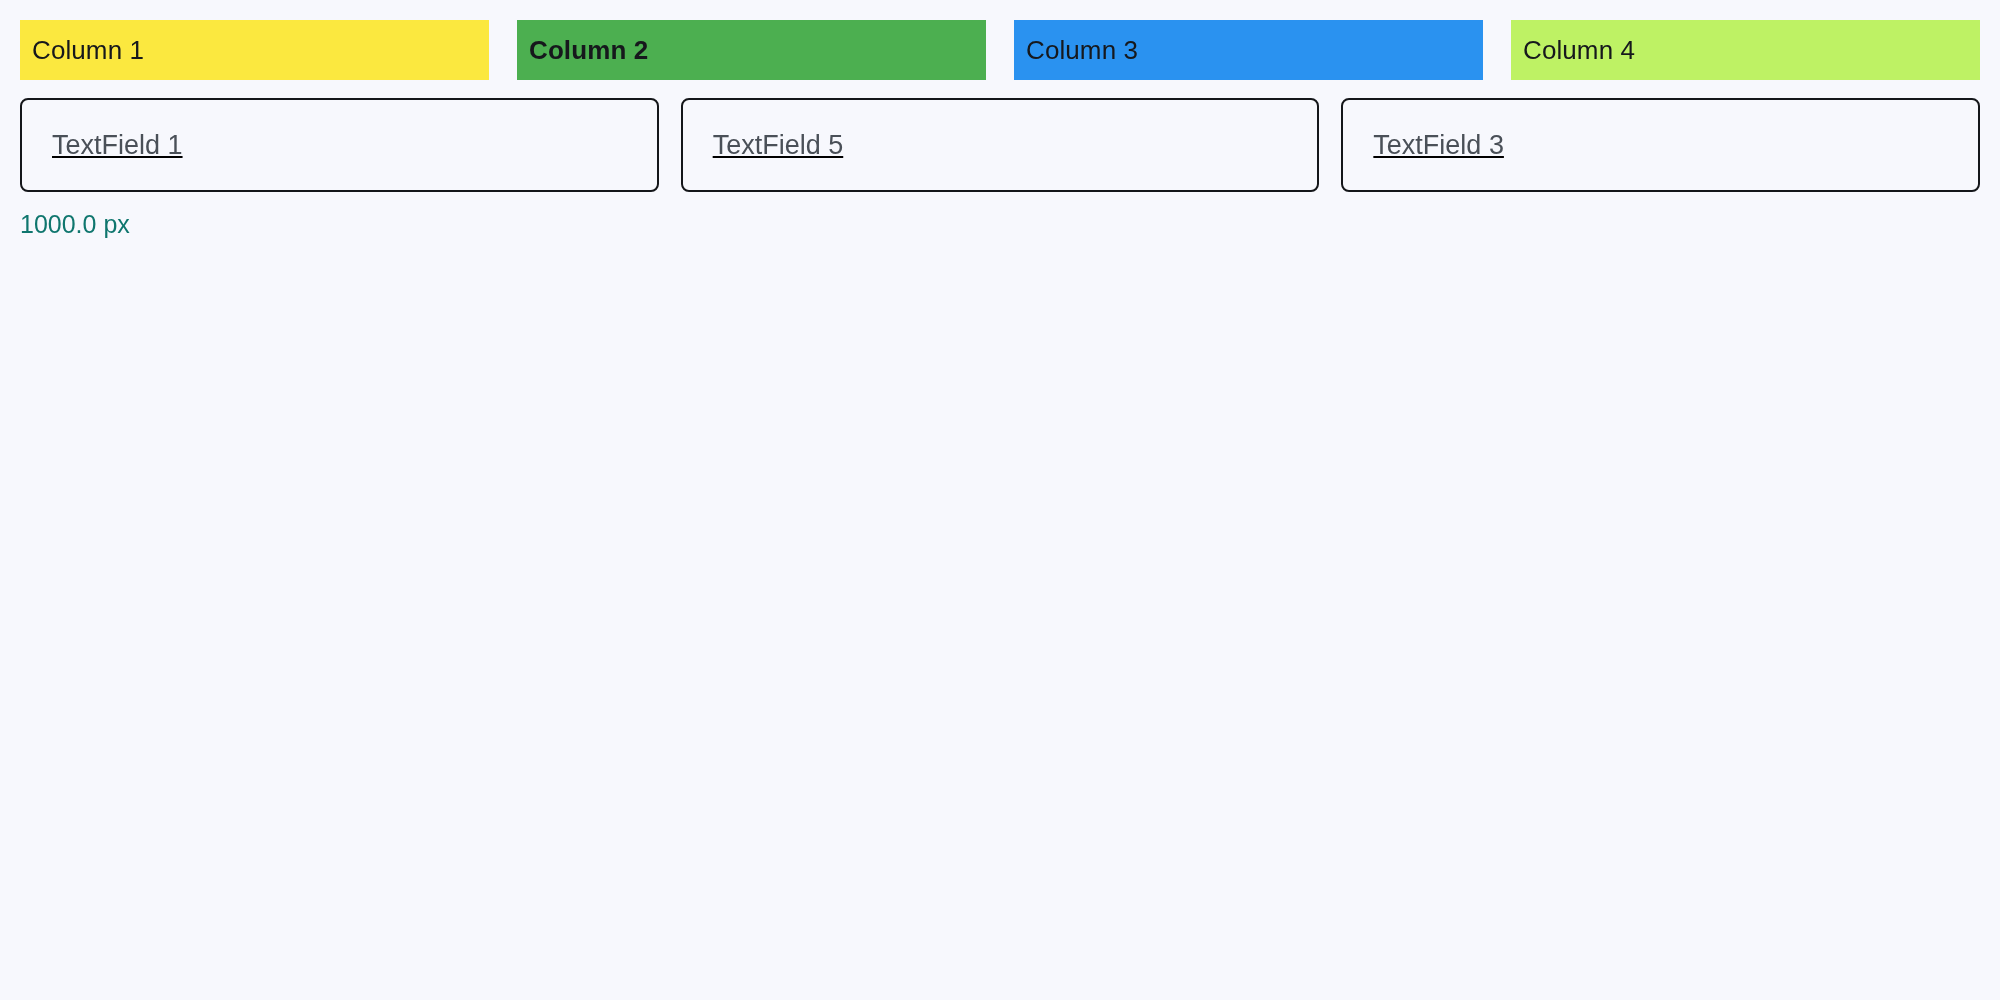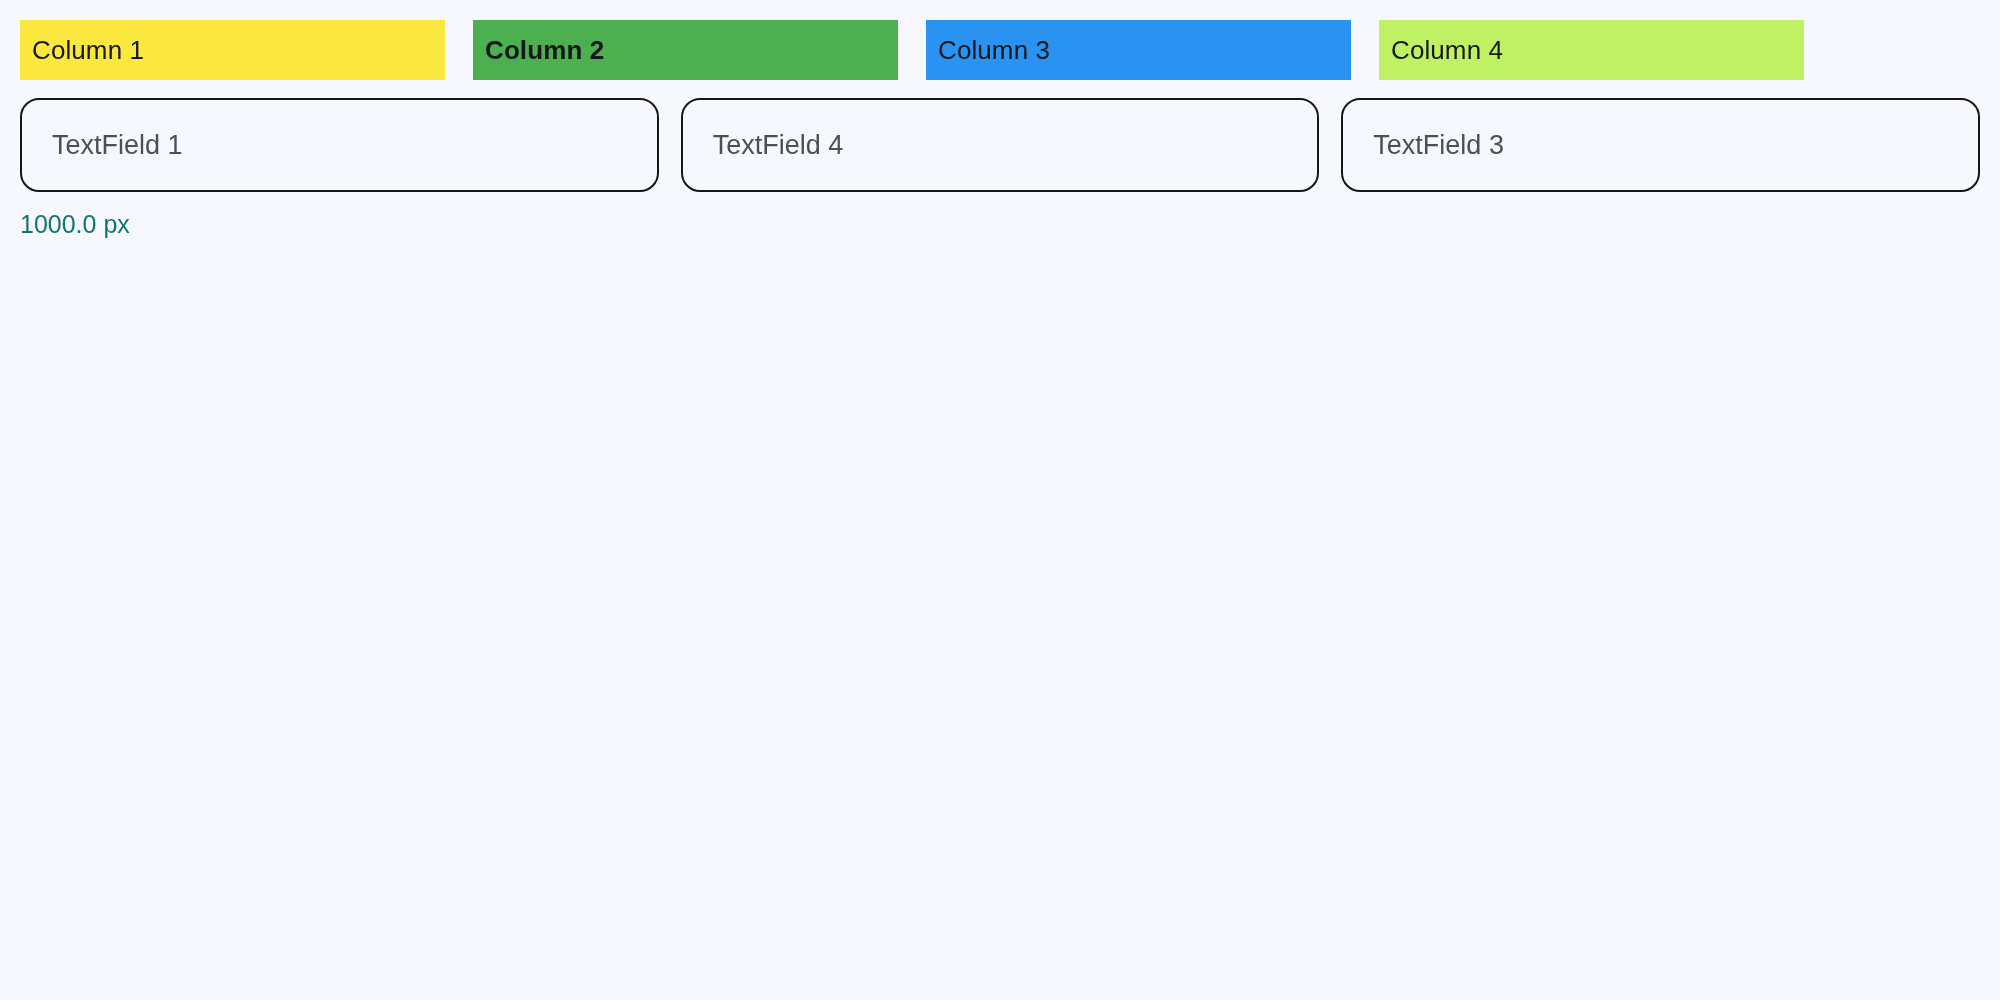--- a/index.html
+++ b/index.html
@@ -19,21 +19,21 @@
     width: 2000px;
     height: 1000px;
     box-sizing: border-box;
   }
 
   
   .column-row {
     position: absolute;
     left: 20px;
     top: 20px;
-    width: 1784px;
+    width: 1960px;
     height: 60px;
     display: flex;
     gap: 28px;
   }
   .column-swatch {
     flex: 1 1 0;
     height: 60px;
     display: flex;
     align-items: center;
     box-sizing: border-box;
@@ -55,26 +55,27 @@
     width: 1960px;
     height: 94px;
     display: flex;
     gap: 22px;
   }
   .text-field {
     flex: 1 1 0;
     height: 94px;
     box-sizing: border-box;
     border: 2.5px solid #14161a;
-    border-radius: 19px;
+    border-radius: 8px;
     background: transparent;
     display: flex;
     align-items: center;
     padding-left: 30px;
     overflow: hidden;
+    text-decoration: underline;
   }
   .text-field-placeholder {
     font-size: 27px;
     line-height: 1;
     color: #4a5058;
     white-space: nowrap;
   }
 
   
   .measure-label {
@@ -105,21 +106,21 @@
     <div class="column-swatch" style="background: #bef264;">
       <span class="column-label">Column 4</span>
     </div>
   </div>
 
   <div class="field-row">
     <div class="text-field">
       <span class="text-field-placeholder">TextField 1</span>
     </div>
     <div class="text-field">
-      <span class="text-field-placeholder">TextField 4</span>
+      <span class="text-field-placeholder">TextField 5</span>
     </div>
     <div class="text-field">
       <span class="text-field-placeholder">TextField 3</span>
     </div>
   </div>
 
   <div class="measure-label">1000.0 px</div>
 
 </div>
 

